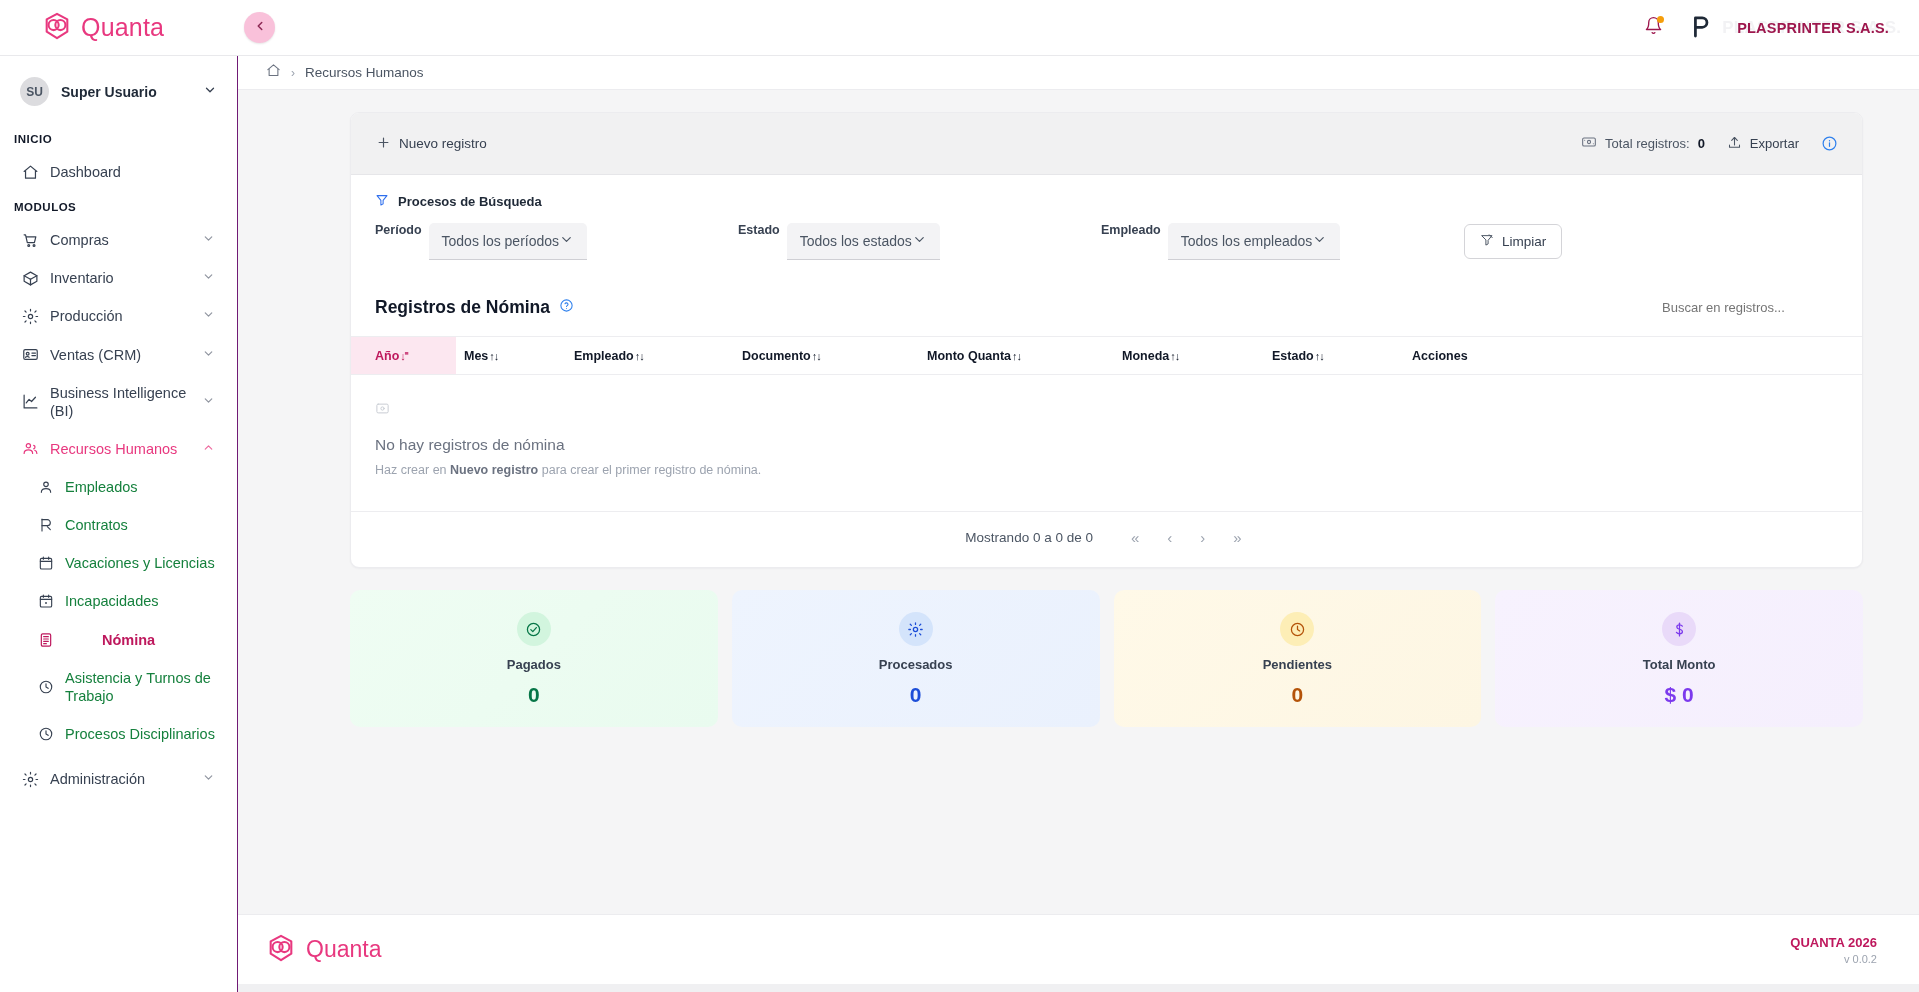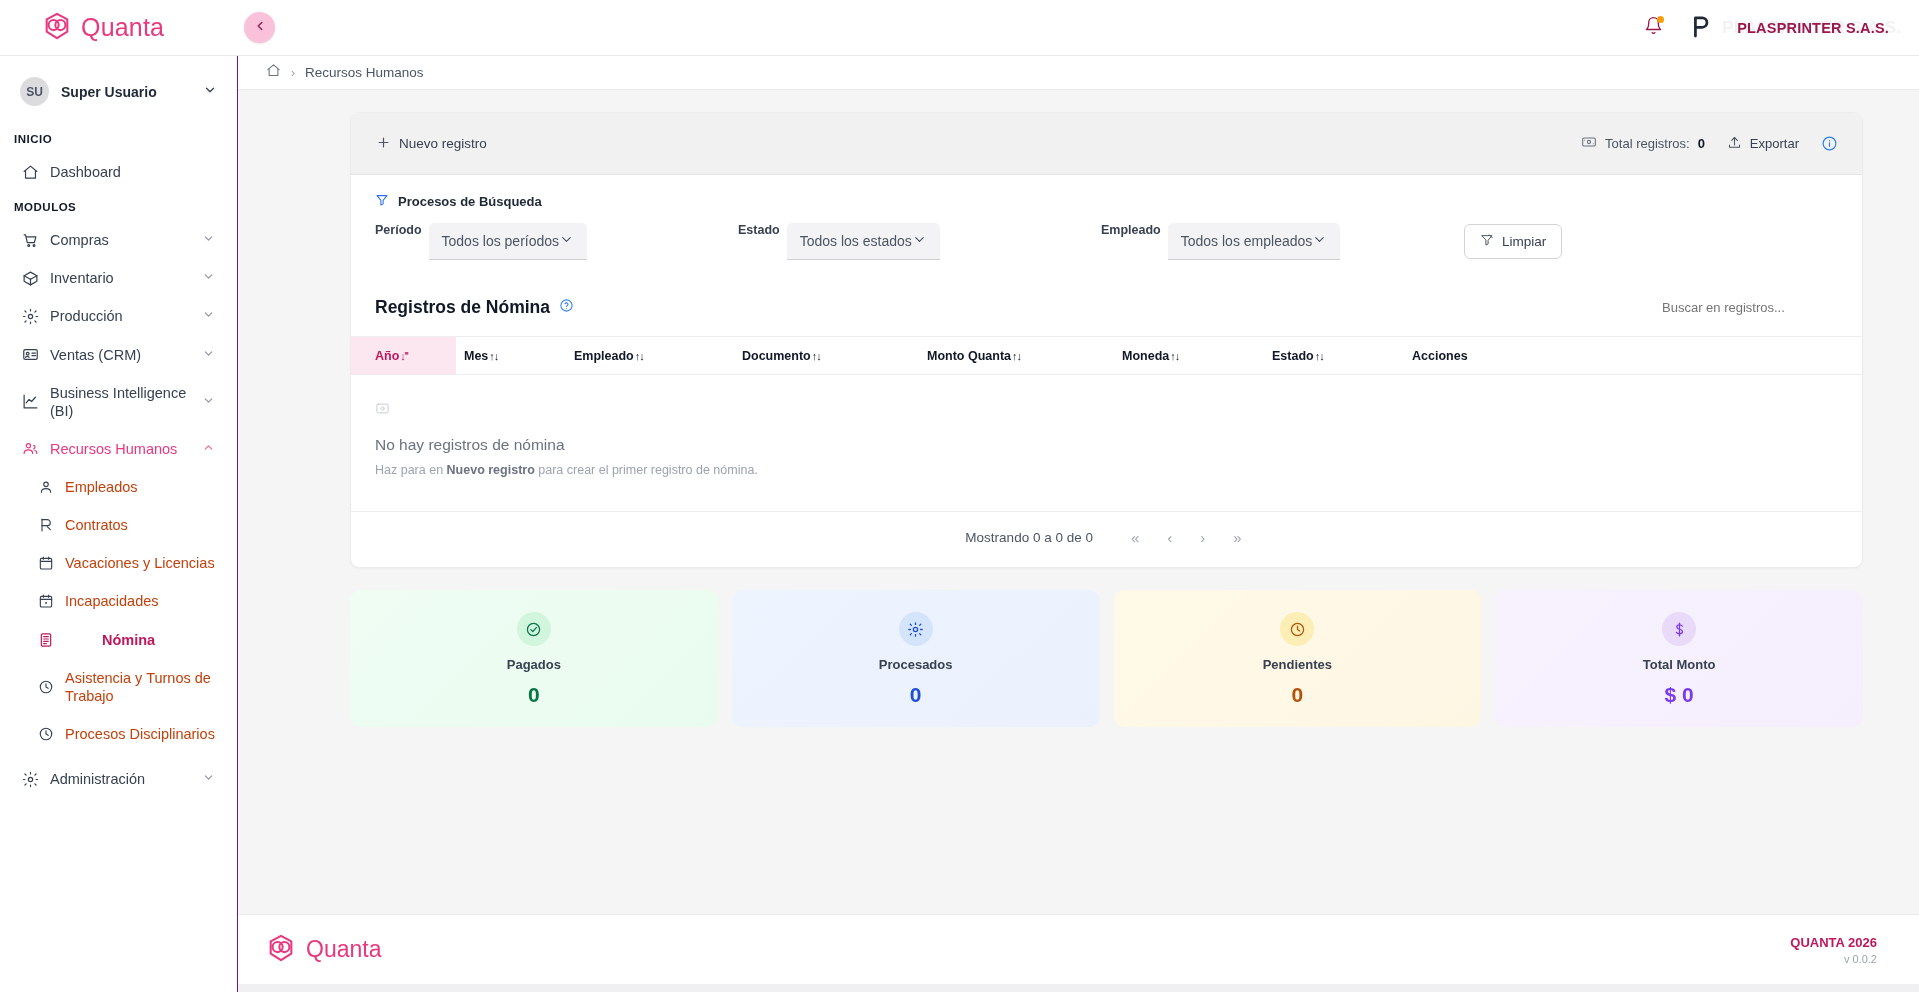--- a/index.html
+++ b/index.html
@@ -90,21 +90,21 @@
     line-height: 1.25;
   }
   .nav-item .ico { width: 17px; height: 17px; flex: 0 0 17px; display:flex; align-items:center; justify-content:center;}
   .nav-item .lbl { flex: 1; }
   .nav-item .chev { opacity: .75; }
   .nav-item.active-parent { color: #e8387f; }
   .nav-item.active-parent .lbl { color: #e8387f; }
   .nav-sub {
     display: flex; align-items: center; gap: 11px;
     padding: 9px 14px 9px 30px; margin: 1px 8px; border-radius: 7px;
-    font-size: 14.5px; color: #c2410c; cursor: pointer; line-height: 1.25;
+    font-size: 14.5px; color: #15803d; cursor: pointer; line-height: 1.25;
   }
   .nav-sub .ico { width: 16px; height: 16px; flex: 0 0 16px; display:flex; align-items:center; justify-content:center;}
   .nav-sub.current { color: #be185d; font-weight: bold; gap: 48px; }
 
   
   .main {
     flex: 1; min-width: 0; display: flex; flex-direction: column;
     background: #f5f5f6;
   }
   .breadcrumb-bar {
@@ -699,21 +699,21 @@
           <tbody>
             <tr>
               <td class="empty-cell" colspan="8">
                 <div class="empty-ico">
                   <svg width="15" height="15" viewBox="0 0 24 24" fill="none" stroke="#9ca3af" stroke-width="1.6" stroke-linecap="round" stroke-linejoin="round">
                       <rect x="3" y="5" width="18" height="14" rx="2"></rect>
                       <circle cx="12" cy="12" r="2.6"></circle>
                     </svg>
                 </div>
                 <div class="empty-title">No hay registros de nómina</div>
-                <div class="empty-sub"><span>Haz para en </span><b>Nuevo registro</b><span> para crear el primer registro de nómina.</span></div>
+                <div class="empty-sub"><span>Haz crear en </span><b>Nuevo registro</b><span> para crear el primer registro de nómina.</span></div>
               </td>
             </tr>
           </tbody>
         </table>
 
         <div class="pagination">
           <span class="pg-text">Mostrando 0 a 0 de 0</span>
           <button class="pg-btn">«</button>
           <button class="pg-btn">‹</button>
           <button class="pg-btn">›</button>

